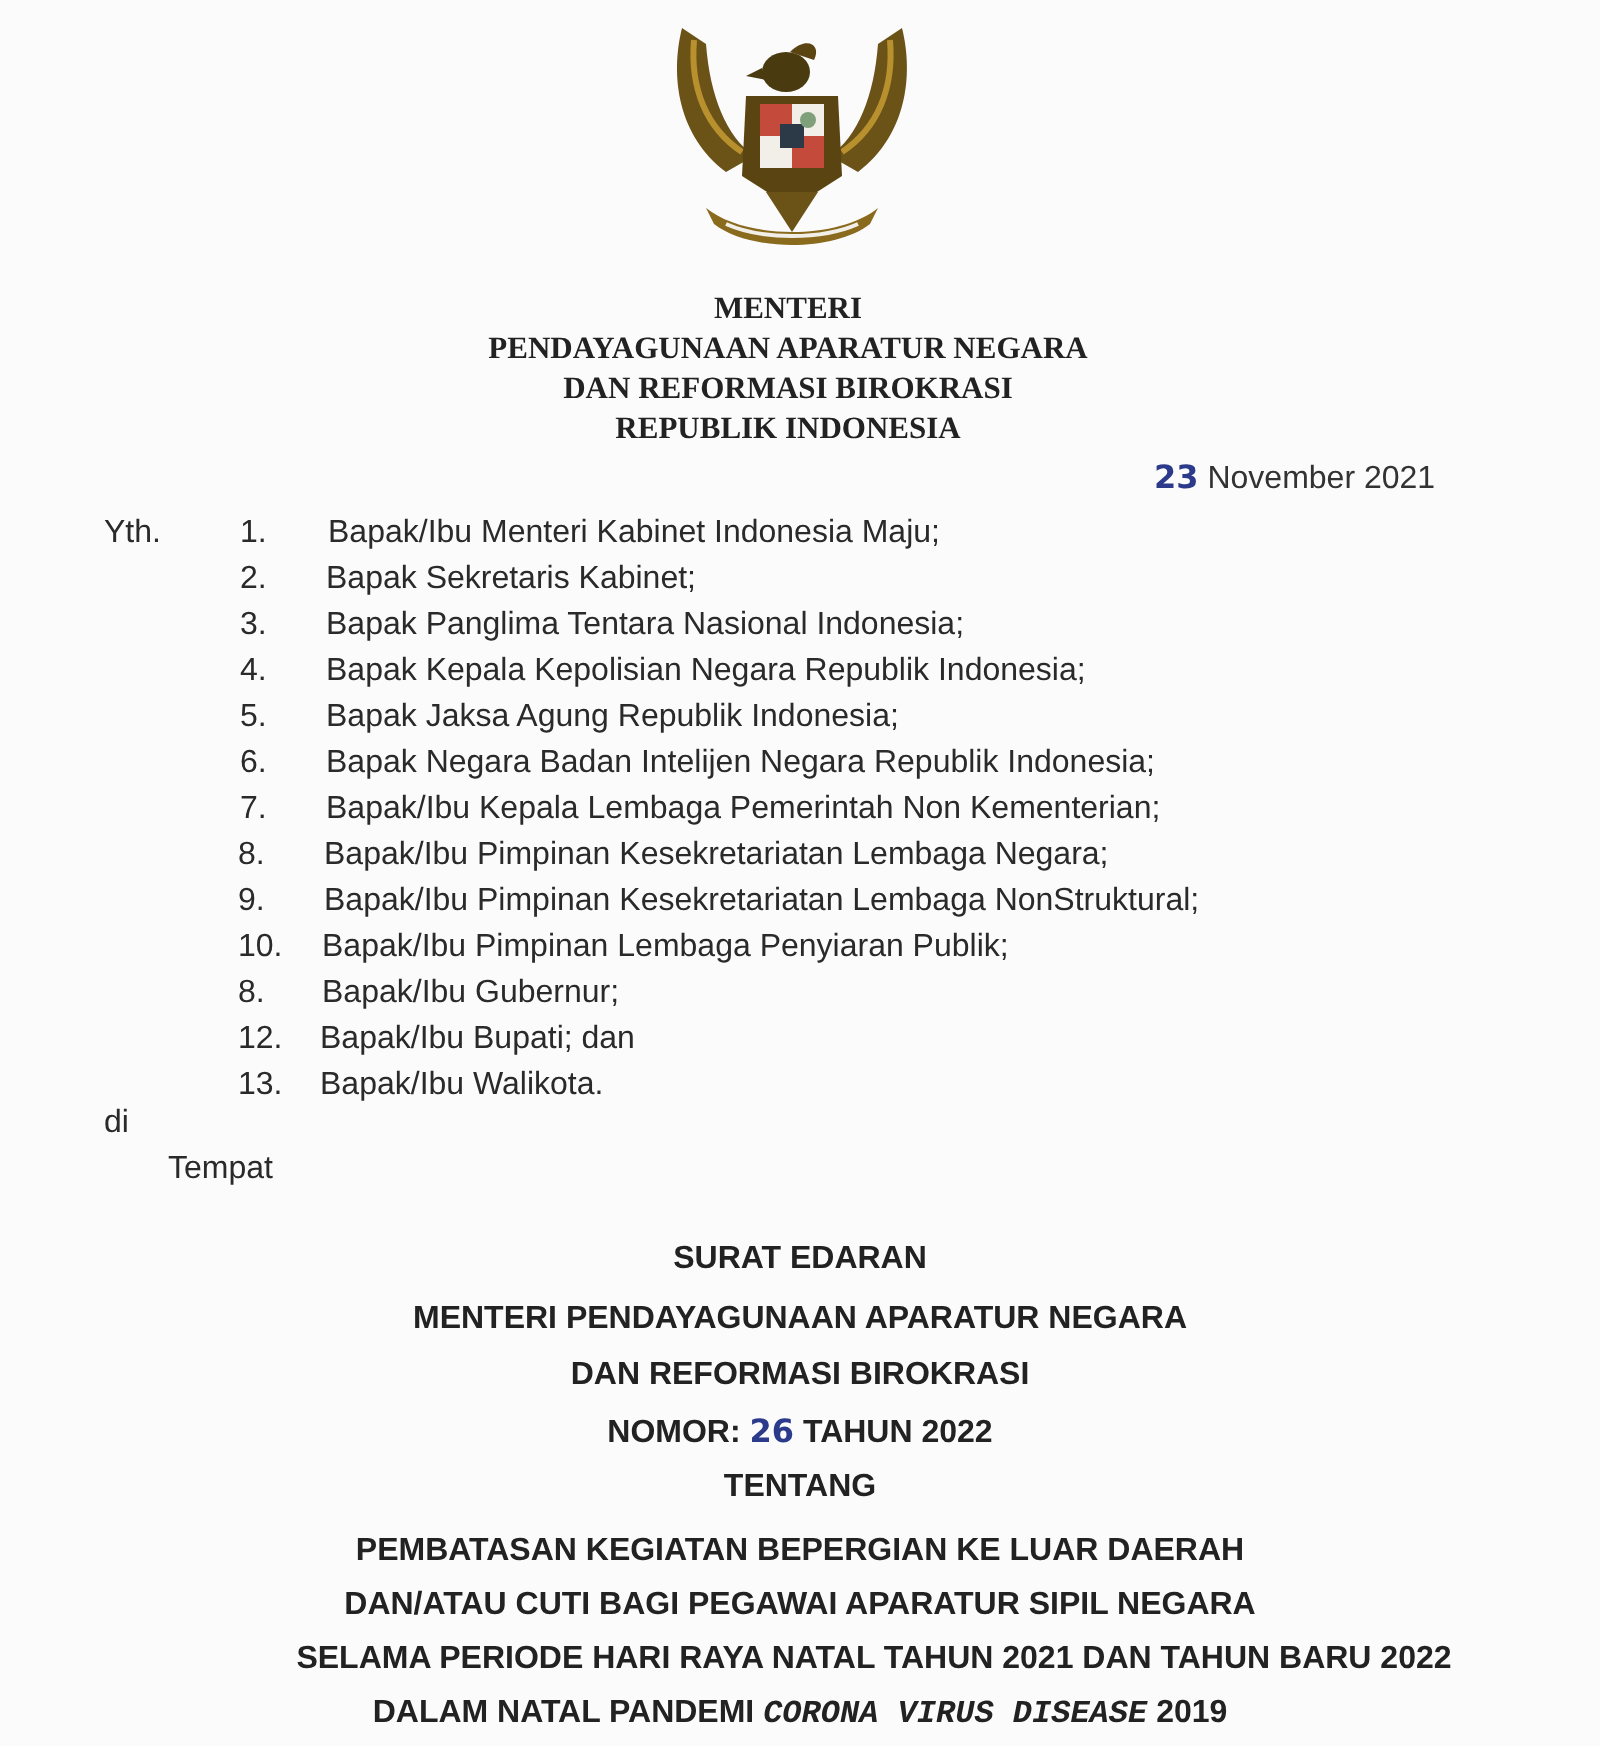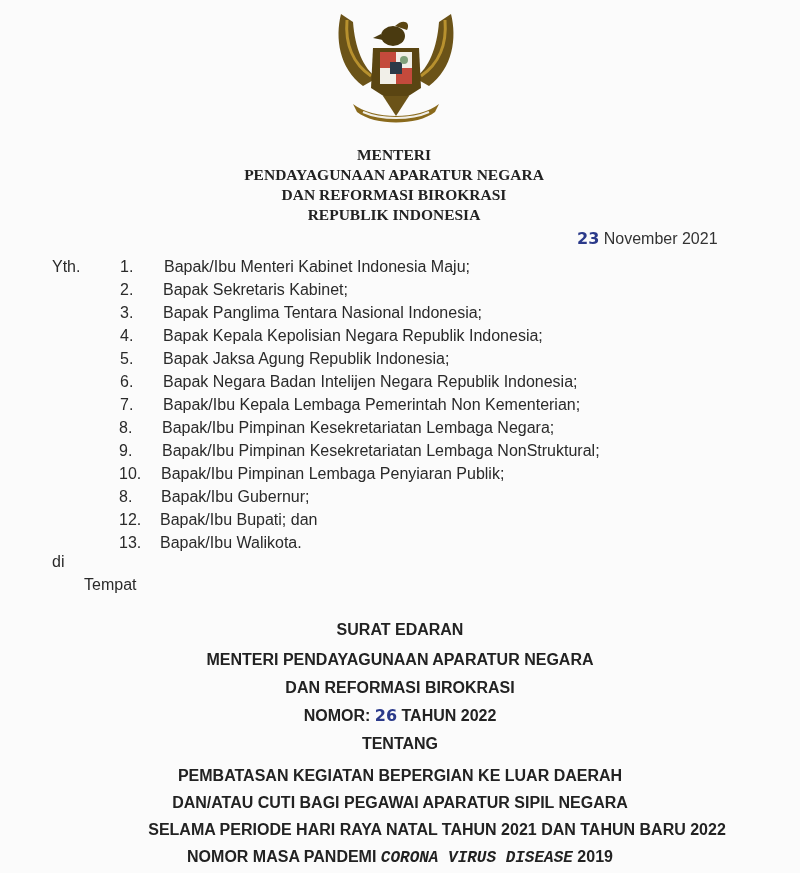--- a/index.html
+++ b/index.html
@@ -125,17 +125,17 @@
   <div class="se" style="top:706px;">
     <span>NOMOR:</span>
     <span class="hand">26</span>
     <span>TAHUN 2022</span>
   </div>
   <div class="se" style="top:735px;">TENTANG</div>
   <div class="se" style="top:767px;">PEMBATASAN KEGIATAN BEPERGIAN KE LUAR DAERAH</div>
   <div class="se" style="top:794px;">DAN/ATAU CUTI BAGI PEGAWAI APARATUR SIPIL NEGARA</div>
   <div class="se" style="top:821px;padding-left:37px;">SELAMA PERIODE HARI RAYA NATAL TAHUN 2021 DAN TAHUN BARU 2022</div>
   <div class="se" style="top:848px;">
-    <span>NOMOR MASA PANDEMI</span>
+    <span>DALAM NATAL PANDEMI</span>
     <i>CORONA VIRUS DISEASE</i>
     <span>2019</span>
   </div>
 </div>
 
 </body></html>

